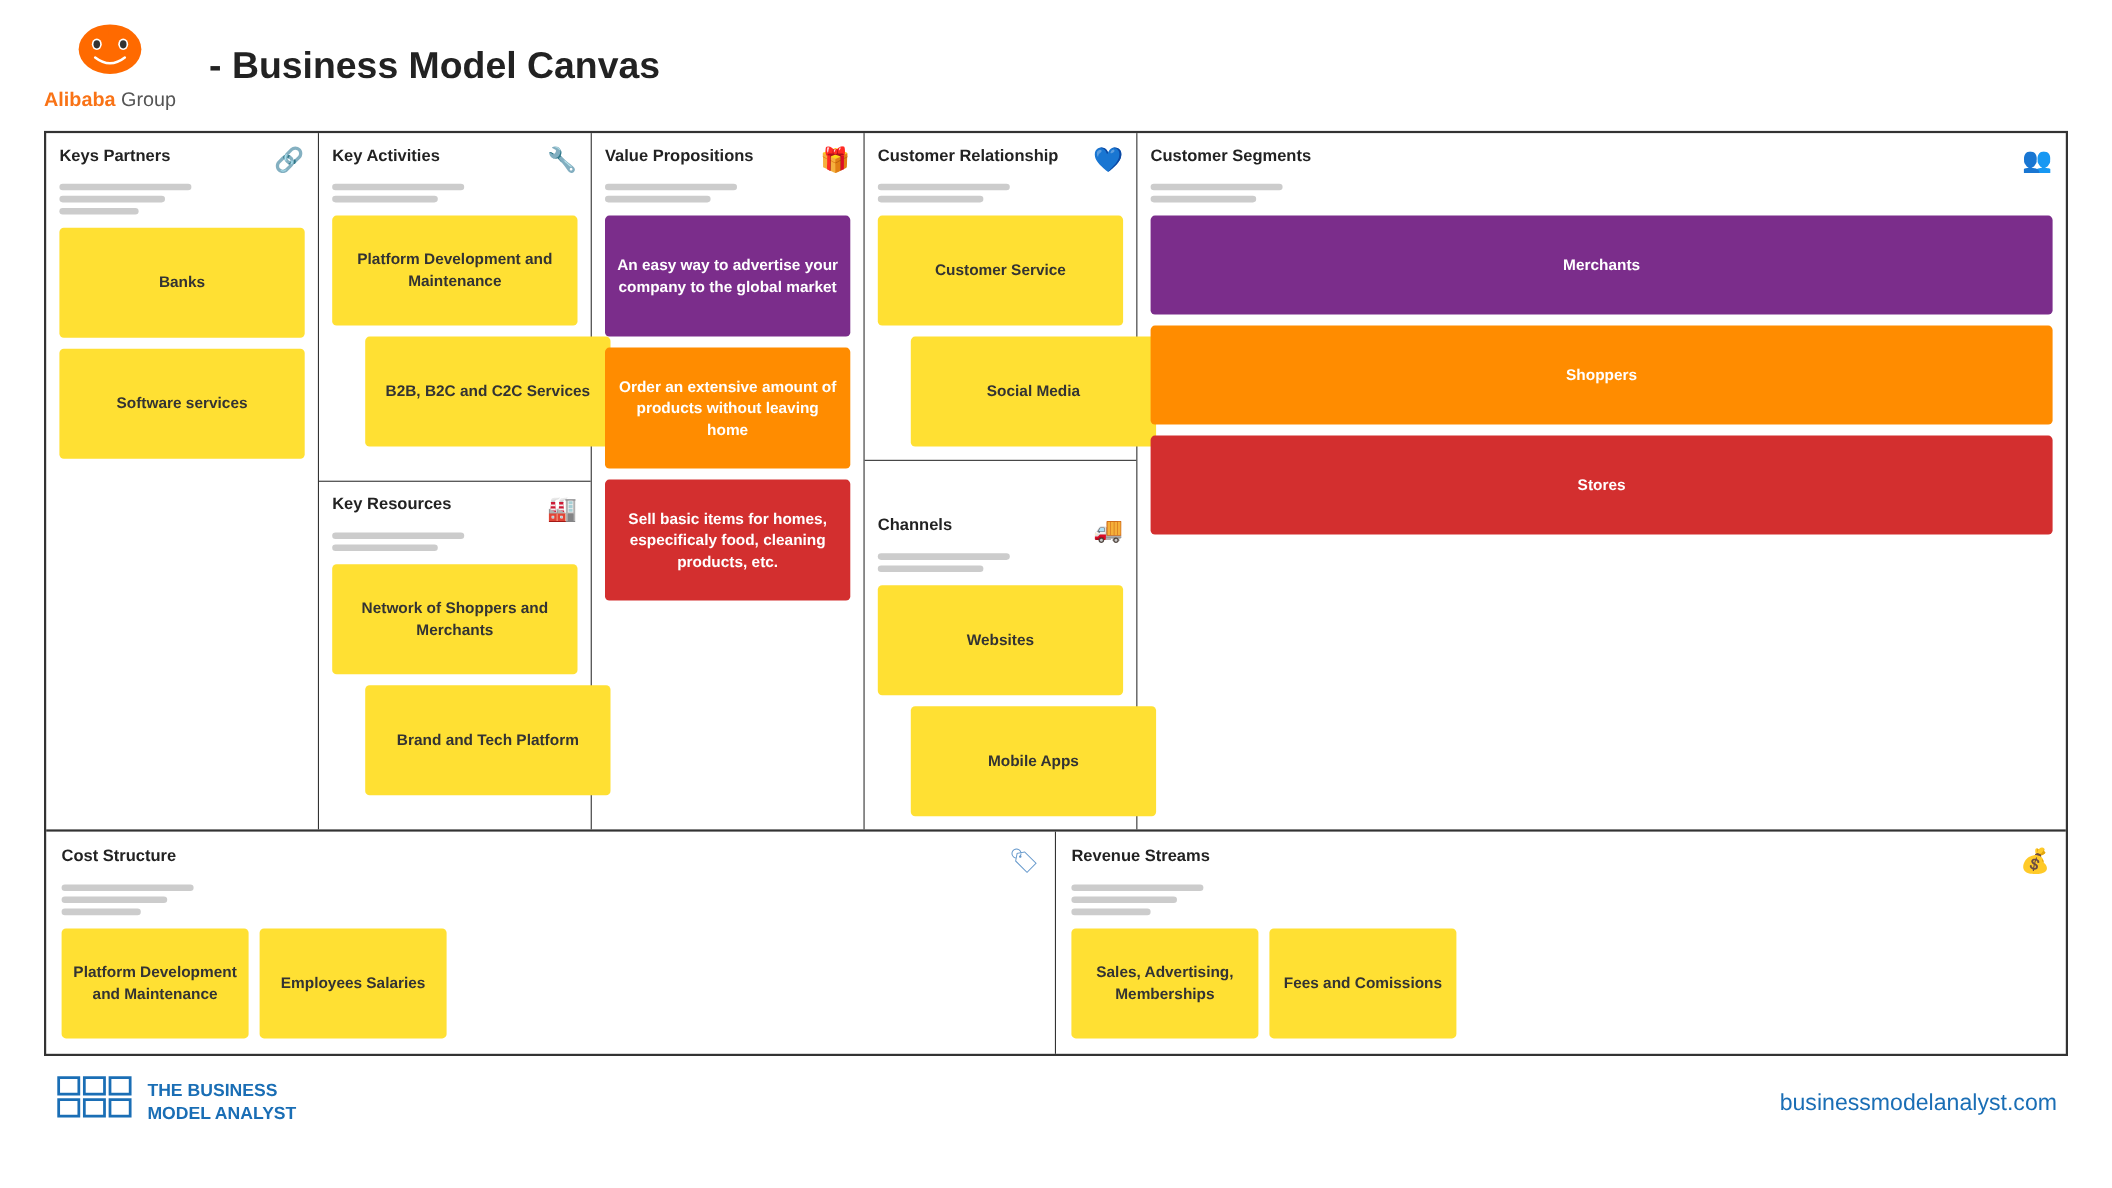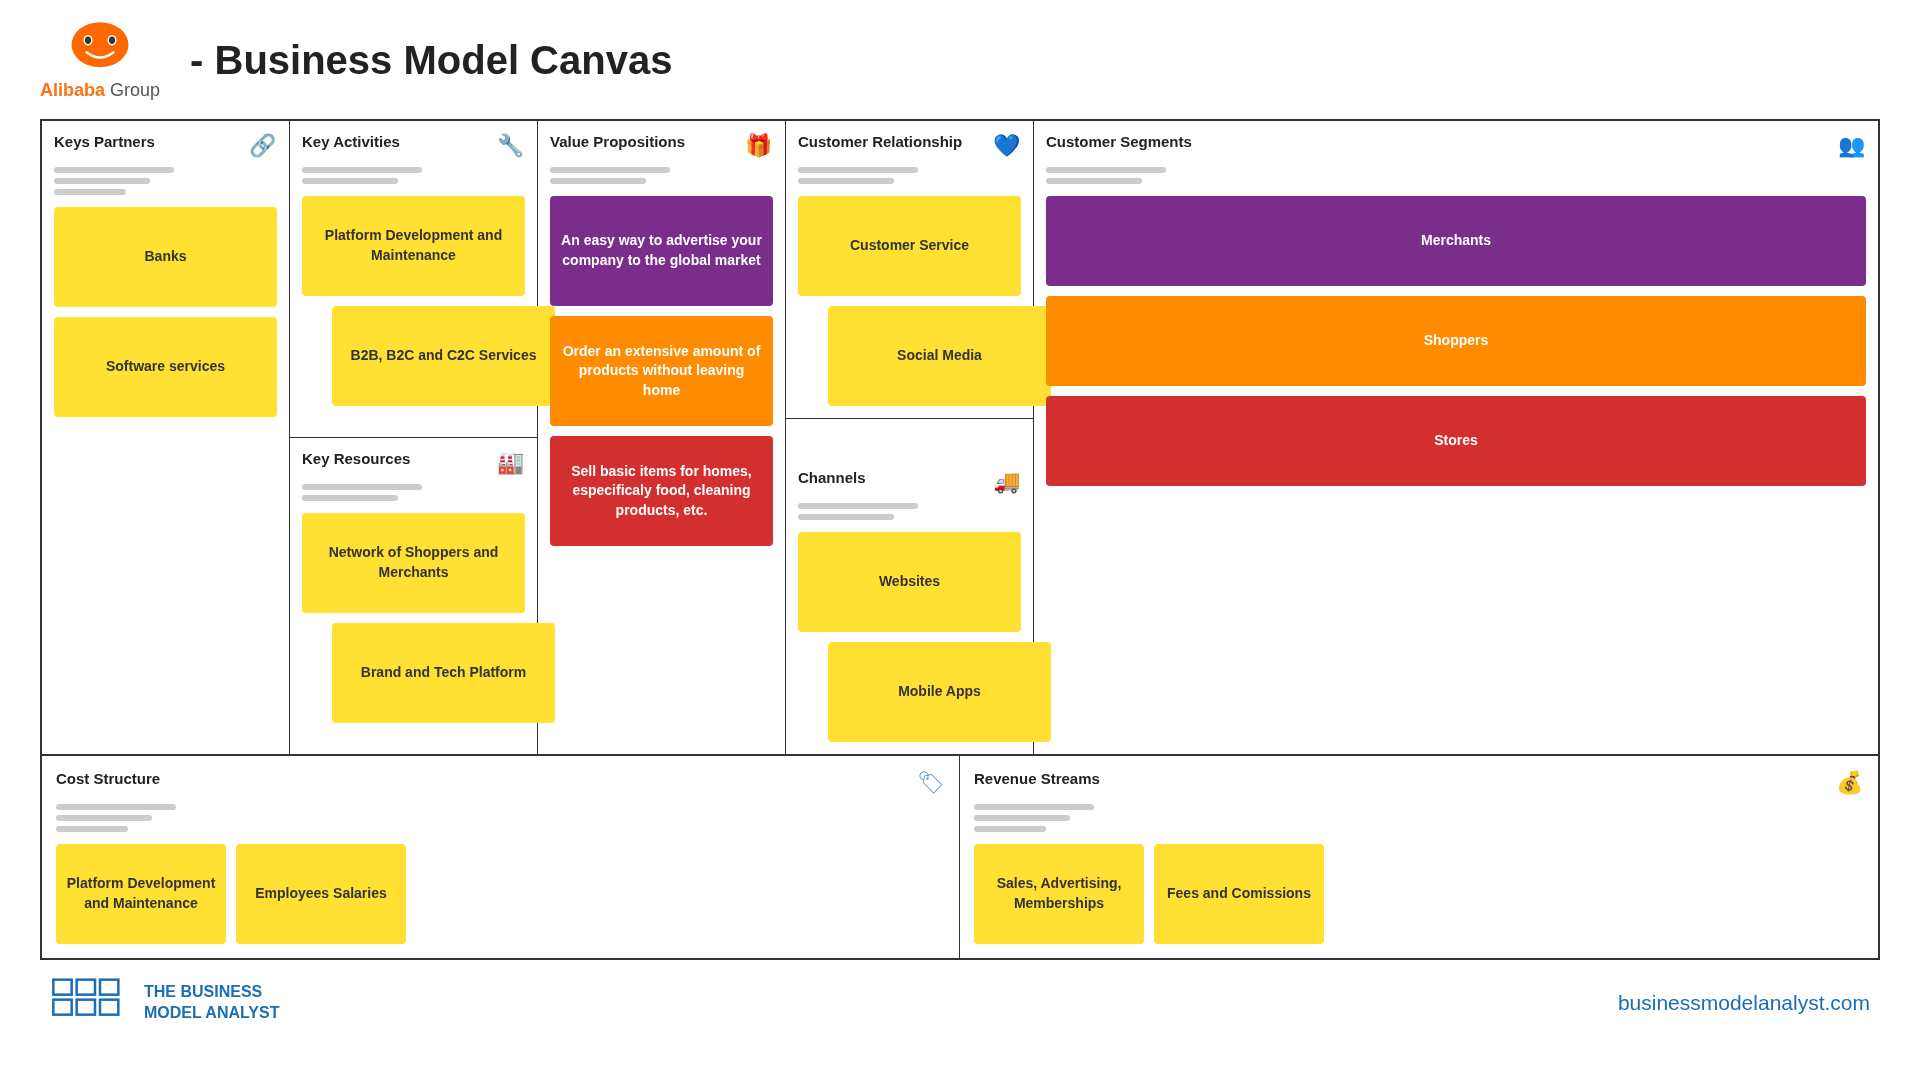--- a/index.html
+++ b/index.html
@@ -32,21 +32,21 @@
       width: 90px;
       height: 60px;
     }
     .logo-text {
       font-size: 18px;
       font-weight: bold;
     }
     .logo-text span.ali { color: #f97316; }
     .logo-text span.group { color: #555; font-weight: normal; }
     .title {
-      font-size: 40px;
+      font-size: 34px;
       font-weight: bold;
       color: #222;
       margin-left: 10px;
     }
 
     
     .cell {
       border: 1.5px solid #333;
       padding: 12px;
       position: relative;
@@ -121,21 +121,21 @@
     .footer {
       display: flex;
       justify-content: space-between;
       align-items: center;
       margin-top: 18px;
       padding: 0 10px;
     }
     .footer-logo {
       display: flex;
       align-items: center;
-      gap: 24px;
+      gap: 14px;
     }
     .footer-logo-icon {
       width: 70px;
       height: 50px;
     }
     .footer-logo-text {
       font-size: 16px;
       font-weight: bold;
       color: #1a6eb5;
       line-height: 1.3;

